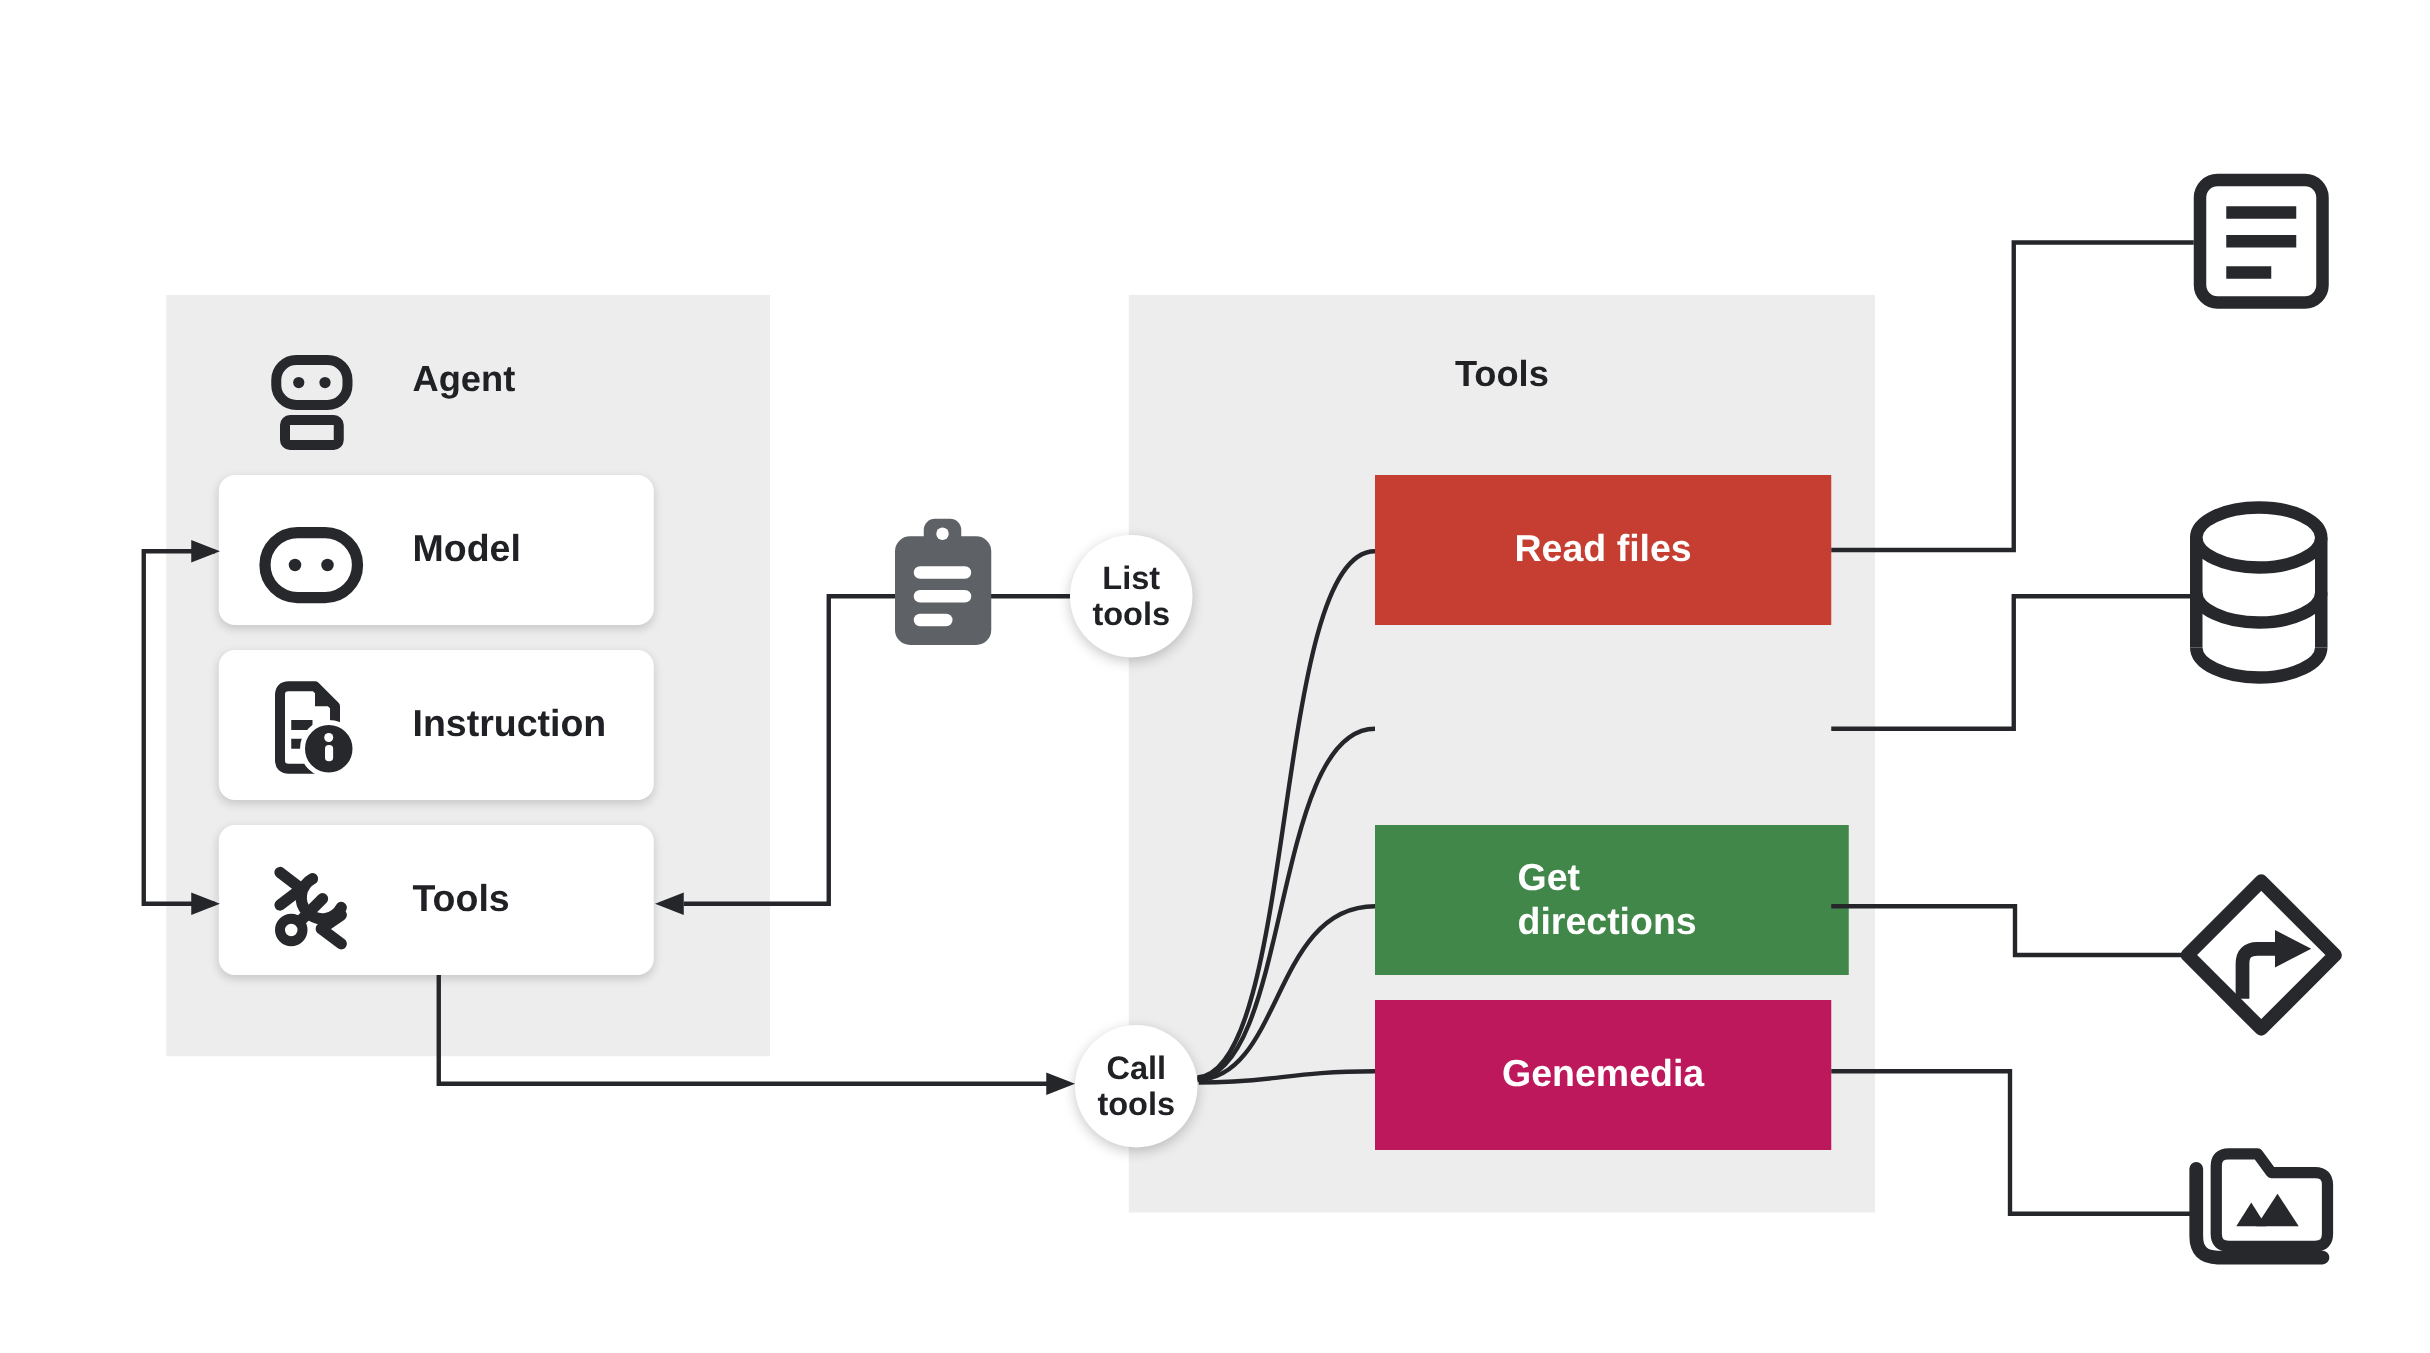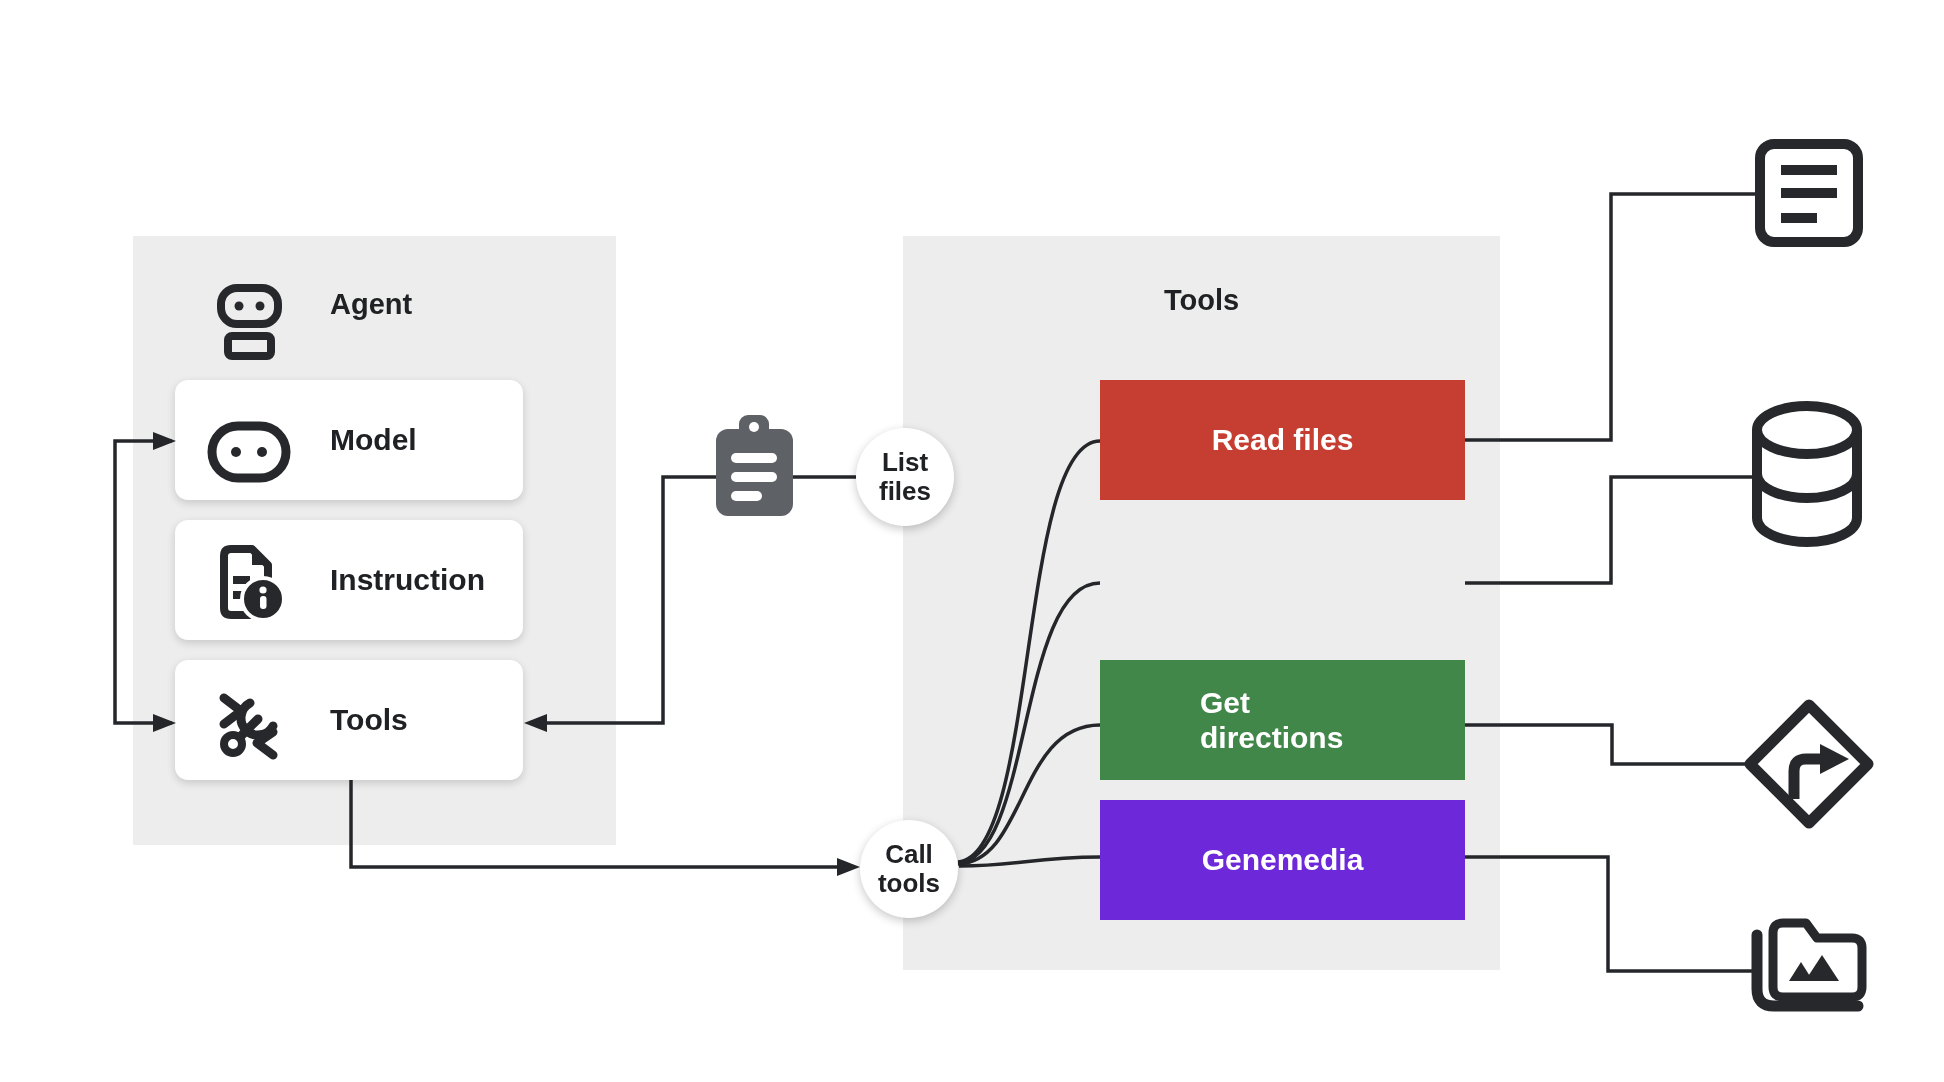--- a/index.html
+++ b/index.html
@@ -52,24 +52,24 @@
   <div class="wbox row1">
     <span class="lbl">Instruction</span>
   </div>
   <div class="wbox row2">
     <span class="lbl">Tools</span>
   </div>
 
   <div class="cbox row0" style="background: rgb(198, 62, 49);">
     <span class="lbl one-line">Read files</span>
   </div>
-  <div class="cbox row2" style="background: rgb(65, 135, 74);">
+  <div class="cbox row2" style="background: rgb(65, 135, 74); padding-left: 14px;">
     <span class="lbl two-line">Get directions</span>
   </div>
-  <div class="cbox row3" style="background: #6d28d9;">
+  <div class="cbox row3" style="background: #be185d;">
     <span class="lbl one-line">Genemedia</span>
   </div>
 
   <svg class="overlay" viewBox="0 0 1944 1082">
 
     <g>
       <path class="ln" d="M172,441 H115 V723 H172"></path>
       <polygon class="ah" points="176,441 153,432 153,450"></polygon>
       <polygon class="ah" points="176,723 153,714 153,732"></polygon>
     </g>
@@ -161,19 +161,19 @@
 
     <g>
       <path class="ic" d="M1757,935 V989 Q1757,1006 1774,1006 H1858" stroke-width="11" stroke-linecap="round"></path>
       <path d="M1783,923 H1806 L1817,938 H1852 Q1862,938 1862,948 V987 Q1862,997 1852,997 H1783 Q1773,997 1773,987 V933 Q1773,923 1783,923 Z" fill="#ffffff" stroke="#26282B" stroke-width="9" stroke-linejoin="round"></path>
       <path d="M1789,981 L1801,962 L1813,981 Z" fill="#26282B"></path>
       <path d="M1805,981 L1822,955 L1839,981 Z" fill="#26282B"></path>
     </g>
   </svg>
 
   <div class="conn-circle circle-list">
-    <span class="lbl">List files</span>
+    <span class="lbl">List tools</span>
   </div>
   <div class="conn-circle circle-call">
     <span class="lbl">Call tools</span>
   </div>
 
 </div>
 
 </body></html>

